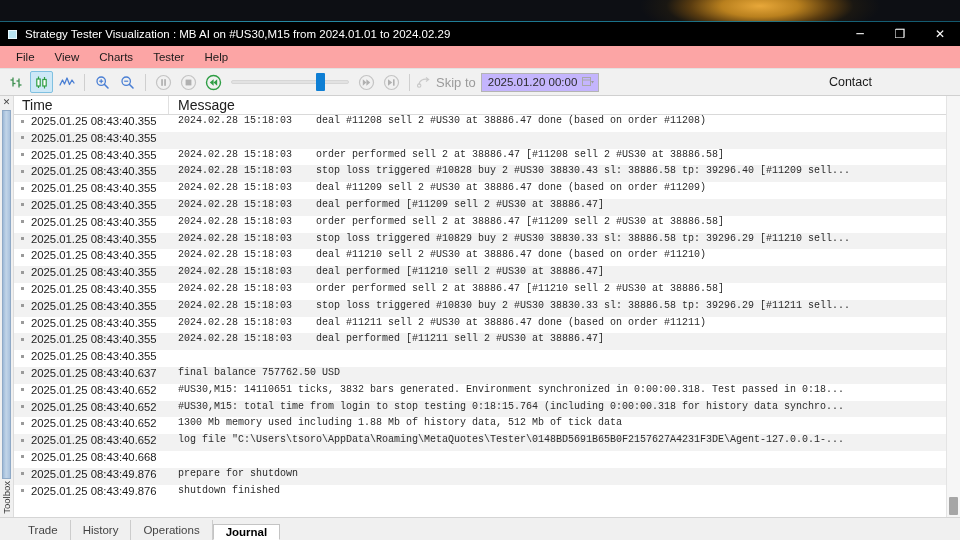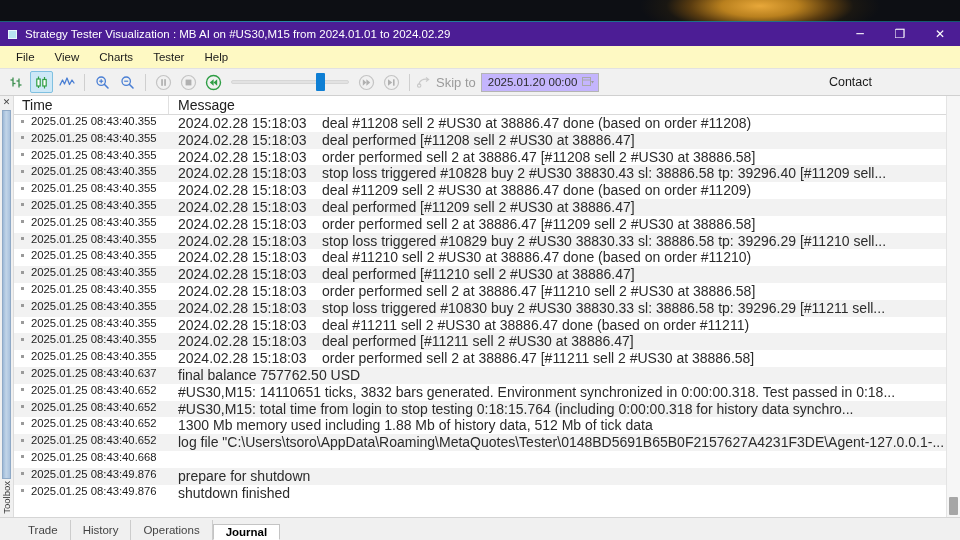--- a/index.html
+++ b/index.html
@@ -31,41 +31,41 @@
 
   
   #app-window {
     position: absolute; left: 0; top: 22px; width: 960px; height: 518px;
     background: #f0f0f0;
     display: flex; flex-direction: column;
   }
 
   
   #title-bar {
-    height: 24px; background: #4c1d95;
+    height: 24px; background: #000000;
     display: flex; align-items: center;
     color: #ffffff; font-size: 11.5px;
     flex: 0 0 24px;
   }
   .title-icon {
     width: 9px; height: 9px; margin: 0 8px 0 8px;
     background: #b8e4f2; border: 1px solid #e8f7fc; flex: 0 0 auto;
   }
   #title-text { flex: 1 1 auto; white-space: nowrap; overflow: hidden; }
   .win-btns { display: flex; height: 24px; flex: 0 0 auto; }
   .win-btn {
     width: 40px; height: 24px;
     display: flex; align-items: center; justify-content: center;
     color: #ffffff; font-size: 12px;
     font-family: "DejaVu Sans", sans-serif;
   }
 
   
   #menu-bar {
-    height: 22px; background: #fef9c3;
+    height: 22px; background: #fca5a5;
     display: flex; align-items: center;
     font-size: 11.5px; color: #1a1a1a;
     flex: 0 0 22px; padding-left: 6px;
   }
   .menu-item { padding: 3px 10px; white-space: nowrap; }
 
   
   #toolbar {
     height: 28px; background: #f1f1f1;
     border-top: 1px solid #e2e2e2; border-bottom: 1px solid #d0d0d0;
@@ -168,22 +168,22 @@
     display: flex; align-items: center;
     padding-left: 7px; overflow: hidden;
   }
   .jr-dot {
     width: 3px; height: 3px; background: #9a9a9a;
     margin-right: 7px; flex: 0 0 3px;
   }
   .jr-time-txt { font-size: 11.3px; color: #1d1d1d; }
   .jr-msg {
     flex: 1 1 auto; min-width: 0;
-    font-family: Liberation Sans, sans-serif;
-    font-size: 14px; color: #2b2b2b;
+    font-family: Liberation Mono, monospace;
+    font-size: 10px; color: #2b2b2b;
     padding-left: 9px; overflow: hidden; text-overflow: clip;
     white-space: pre;
   }
 
   
   #jr-scroll {
     width: 14px; flex: 0 0 14px; background: #f6f6f6;
     border-left: 1px solid #e4e4e4; position: relative;
   }
   #jr-thumb {
@@ -394,21 +394,20 @@
               <span class="jr-dot"></span>
               <span class="jr-time-txt">2025.01.25 08:43:40.355</span>
             </div>
             <div class="jr-msg">2024.02.28 15:18:03    deal #11208 sell 2 #US30 at 38886.47 done (based on order #11208)</div>
           </div>
           <div class="jr-row alt">
             <div class="jr-time">
               <span class="jr-dot"></span>
               <span class="jr-time-txt">2025.01.25 08:43:40.355</span>
             </div>
-            <div class="jr-msg">2024.02.28 15:18:03    deal performed [#11208 sell 2 #US30 at 38886.47]</div>
           </div>
           <div class="jr-row">
             <div class="jr-time">
               <span class="jr-dot"></span>
               <span class="jr-time-txt">2025.01.25 08:43:40.355</span>
             </div>
             <div class="jr-msg">2024.02.28 15:18:03    order performed sell 2 at 38886.47 [#11208 sell 2 #US30 at 38886.58]</div>
           </div>
           <div class="jr-row alt">
             <div class="jr-time">
@@ -485,21 +484,20 @@
               <span class="jr-dot"></span>
               <span class="jr-time-txt">2025.01.25 08:43:40.355</span>
             </div>
             <div class="jr-msg">2024.02.28 15:18:03    deal performed [#11211 sell 2 #US30 at 38886.47]</div>
           </div>
           <div class="jr-row">
             <div class="jr-time">
               <span class="jr-dot"></span>
               <span class="jr-time-txt">2025.01.25 08:43:40.355</span>
             </div>
-            <div class="jr-msg">2024.02.28 15:18:03    order performed sell 2 at 38886.47 [#11211 sell 2 #US30 at 38886.58]</div>
           </div>
           <div class="jr-row alt">
             <div class="jr-time">
               <span class="jr-dot"></span>
               <span class="jr-time-txt">2025.01.25 08:43:40.637</span>
             </div>
             <div class="jr-msg">final balance 757762.50 USD</div>
           </div>
           <div class="jr-row">
             <div class="jr-time">

